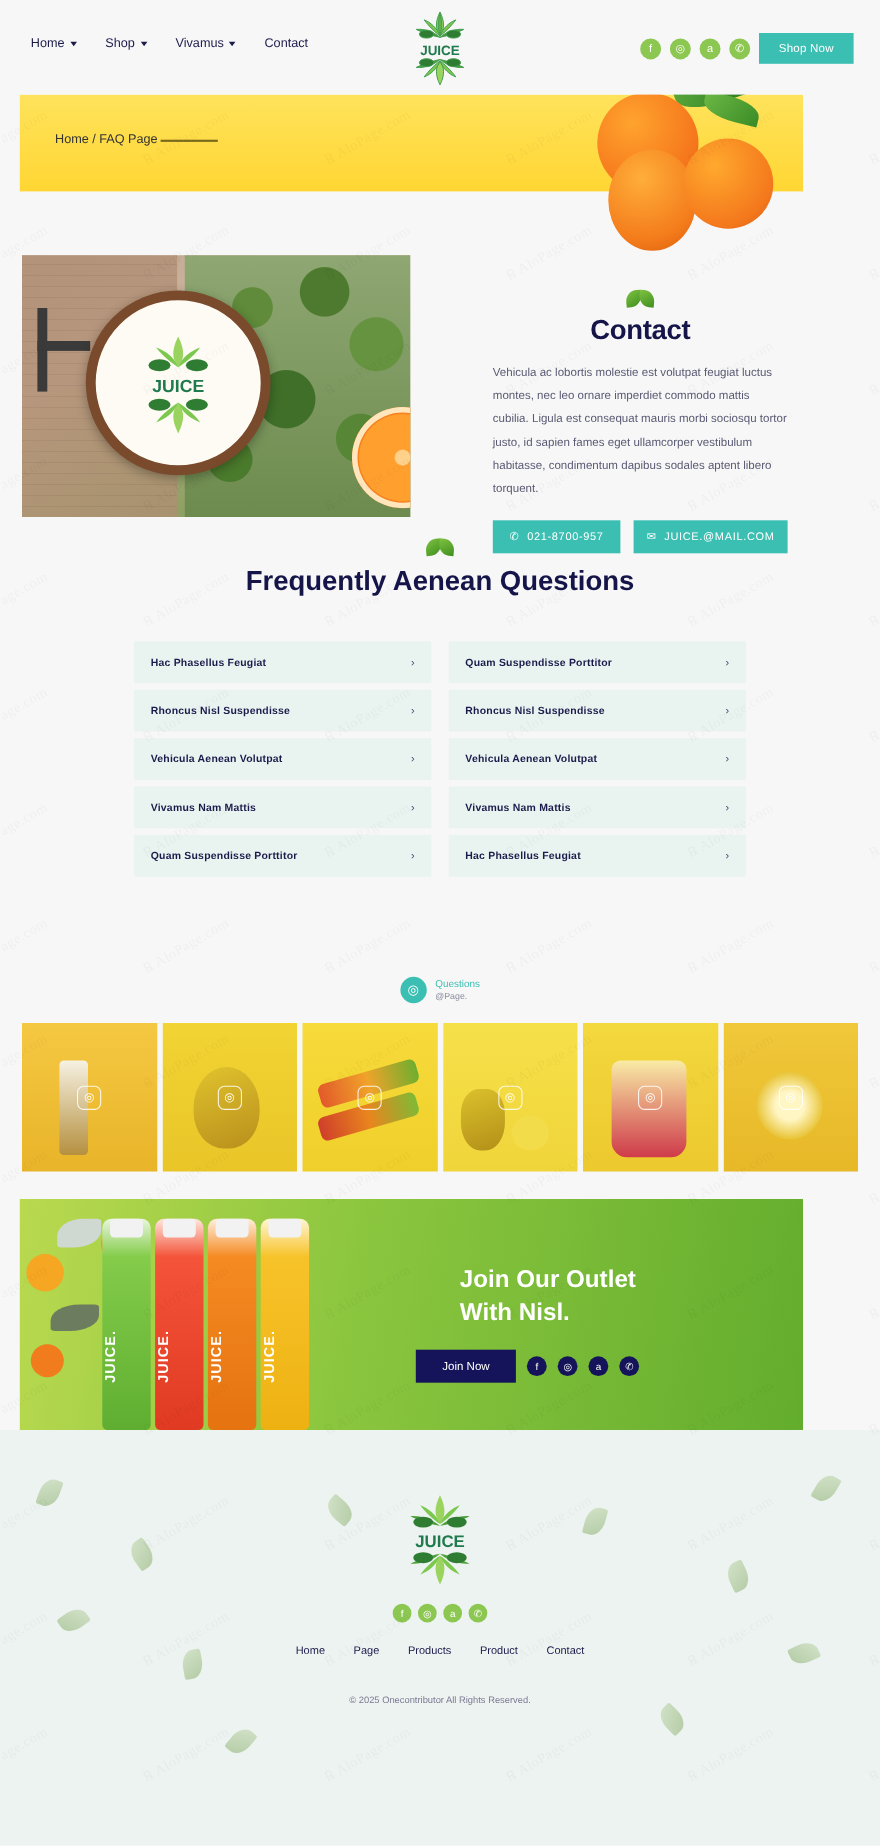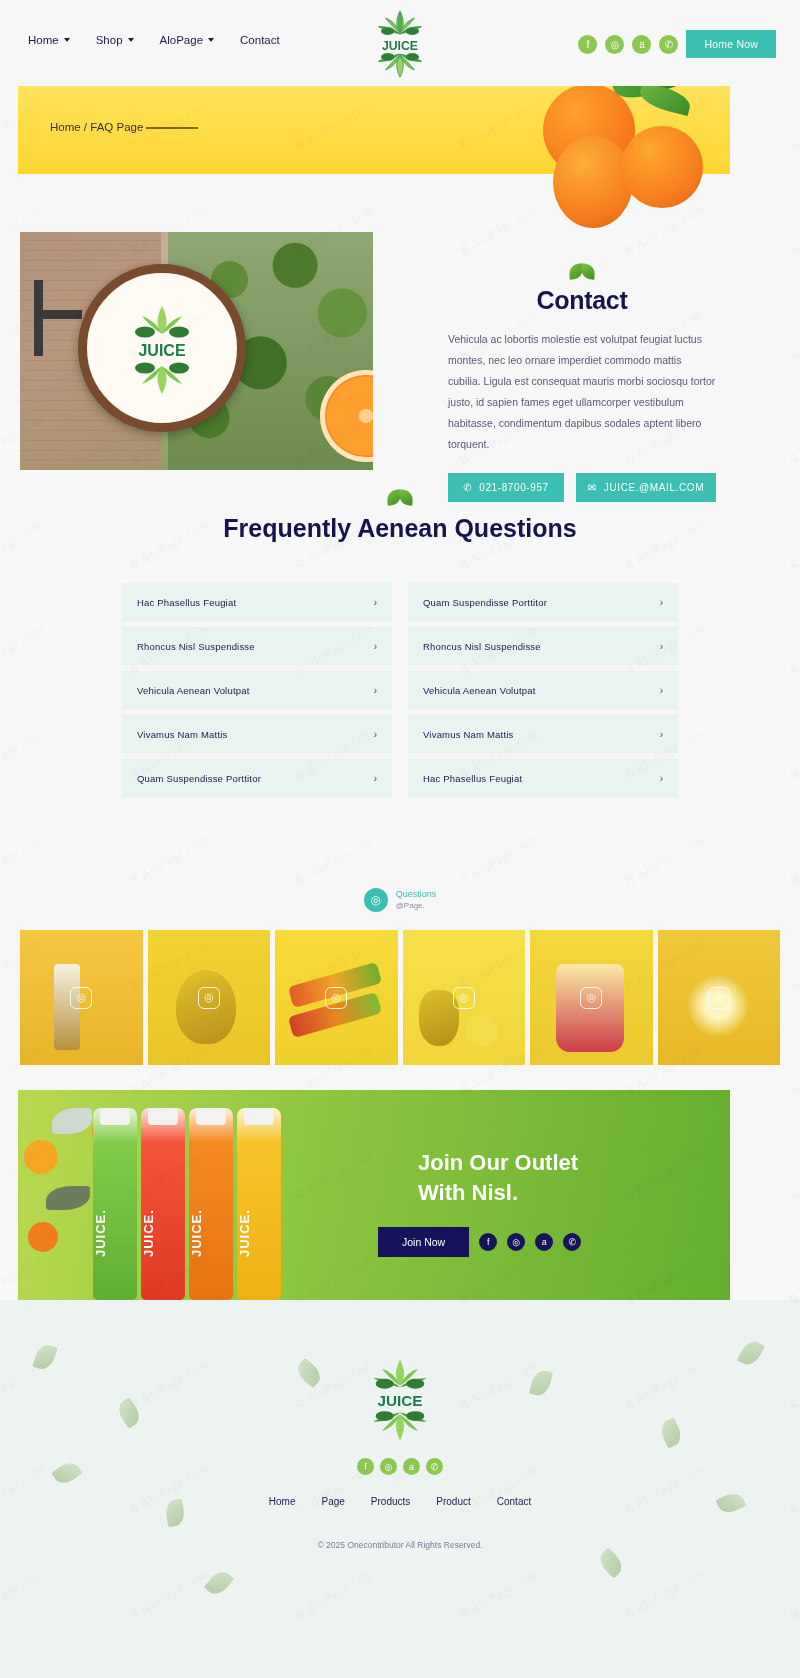--- a/index.html
+++ b/index.html
@@ -89,21 +89,21 @@
           justify-content:center; gap:7px; }
   .cbtn.a { width:116px; } .cbtn.b { width:140px; }
 
   
   .faq { position:absolute; left:0; top:490px; width:800px; }
   .faq-title { text-align:center; font-size:25px; font-weight:bold; margin-top:8px; color:#15154a; }
   .faq-grid { margin:40px auto 0; width:556px; display:grid; grid-template-columns:1fr 1fr;
               gap:6px 16px; }
   .faq-item { background:#e9f3f0; height:38px; display:flex; align-items:center;
               justify-content:space-between; padding:0 15px; cursor:pointer; }
-  .faq-item span.q { font-size:9.5px; font-weight:normal; letter-spacing:.2px; color:#1b1b4b; }
+  .faq-item span.q { font-size:9.5px; font-weight:bold; letter-spacing:.2px; color:#1b1b4b; }
   .faq-item span.ar { font-size:10px; color:#4a4a6a; }
 
   
   .insta-head { position:absolute; top:888px; left:0; width:800px;
                 display:flex; justify-content:center; align-items:center; gap:8px; }
   .insta-circ { width:24px;height:24px;border-radius:50%;background:#3bbfb2;color:#fff;
                 display:flex;align-items:center;justify-content:center;font-size:12px; }
   .insta-txt { line-height:1.25; }
   .insta-txt .t1 { font-size:9px; color:#3bbfb2; }
   .insta-txt .t2 { font-size:8px; color:#8a8aa0; }
@@ -169,21 +169,21 @@
   <nav class="nav">
     <a href="#">
         <span>Home</span>
         <i class="caret"></i>
       </a>
     <a href="#">
         <span>Shop</span>
         <i class="caret"></i>
       </a>
     <a href="#">
-        <span>AloPage</span>
+        <span>Vivamus</span>
         <i class="caret"></i>
       </a>
     <a href="#">
         <span>Contact</span>
       </a>
   </nav>
 
   <div class="logo-top">
     <svg class="mark" width="74" height="72" viewBox="0 0 100 100">
       <g fill="none" stroke="#3f9b4f" stroke-width="1.2">
@@ -215,21 +215,21 @@
       </div>
     <div class="soc">
         <span>◎</span>
       </div>
     <div class="soc">
         <span>a</span>
       </div>
     <div class="soc">
         <span>✆</span>
       </div>
-    <button class="shopnow">Home Now</button>
+    <button class="shopnow">Shop Now</button>
   </div>
 </div>
 
 <div class="band-wrap">
   <div class="band"></div>
   <div class="crumb">Home / FAQ Page</div>
   <div class="crumb-line"></div>
   <div class="oranges">
     <div class="leafA"></div>
     <div class="leafB"></div>

